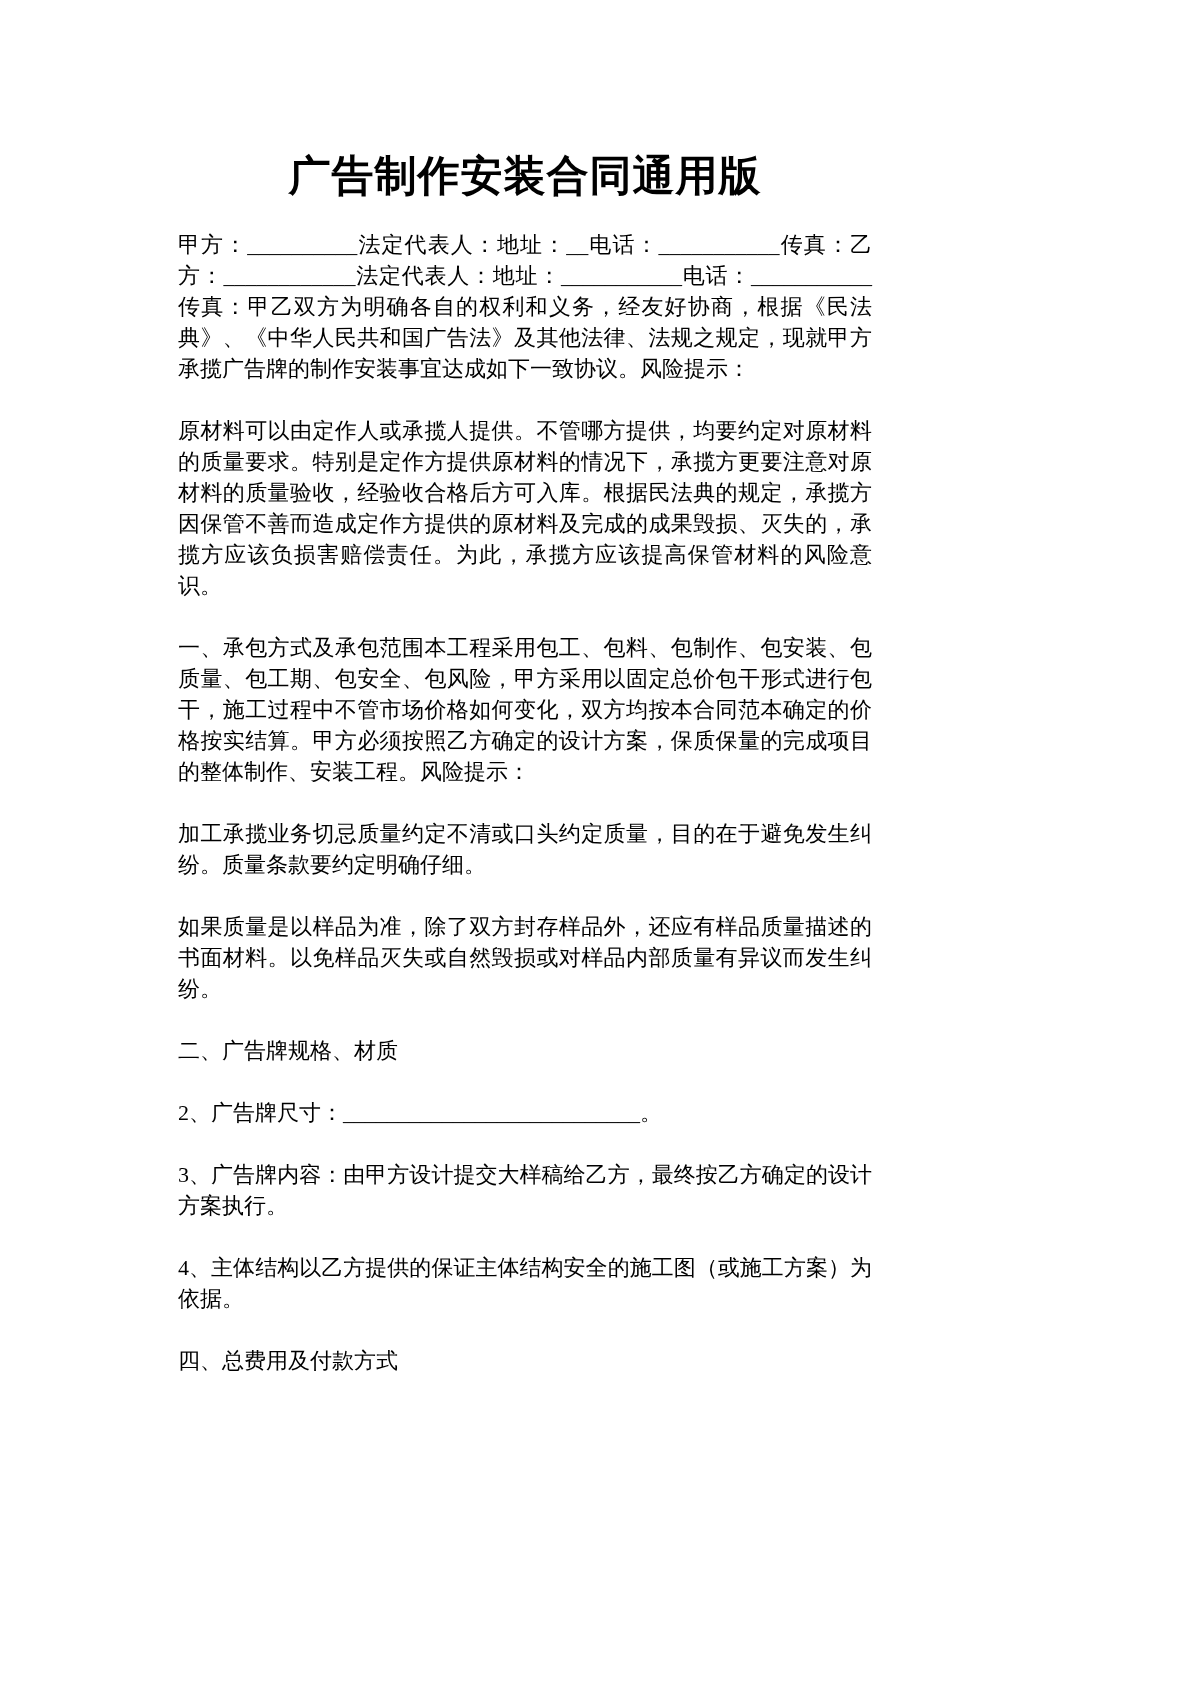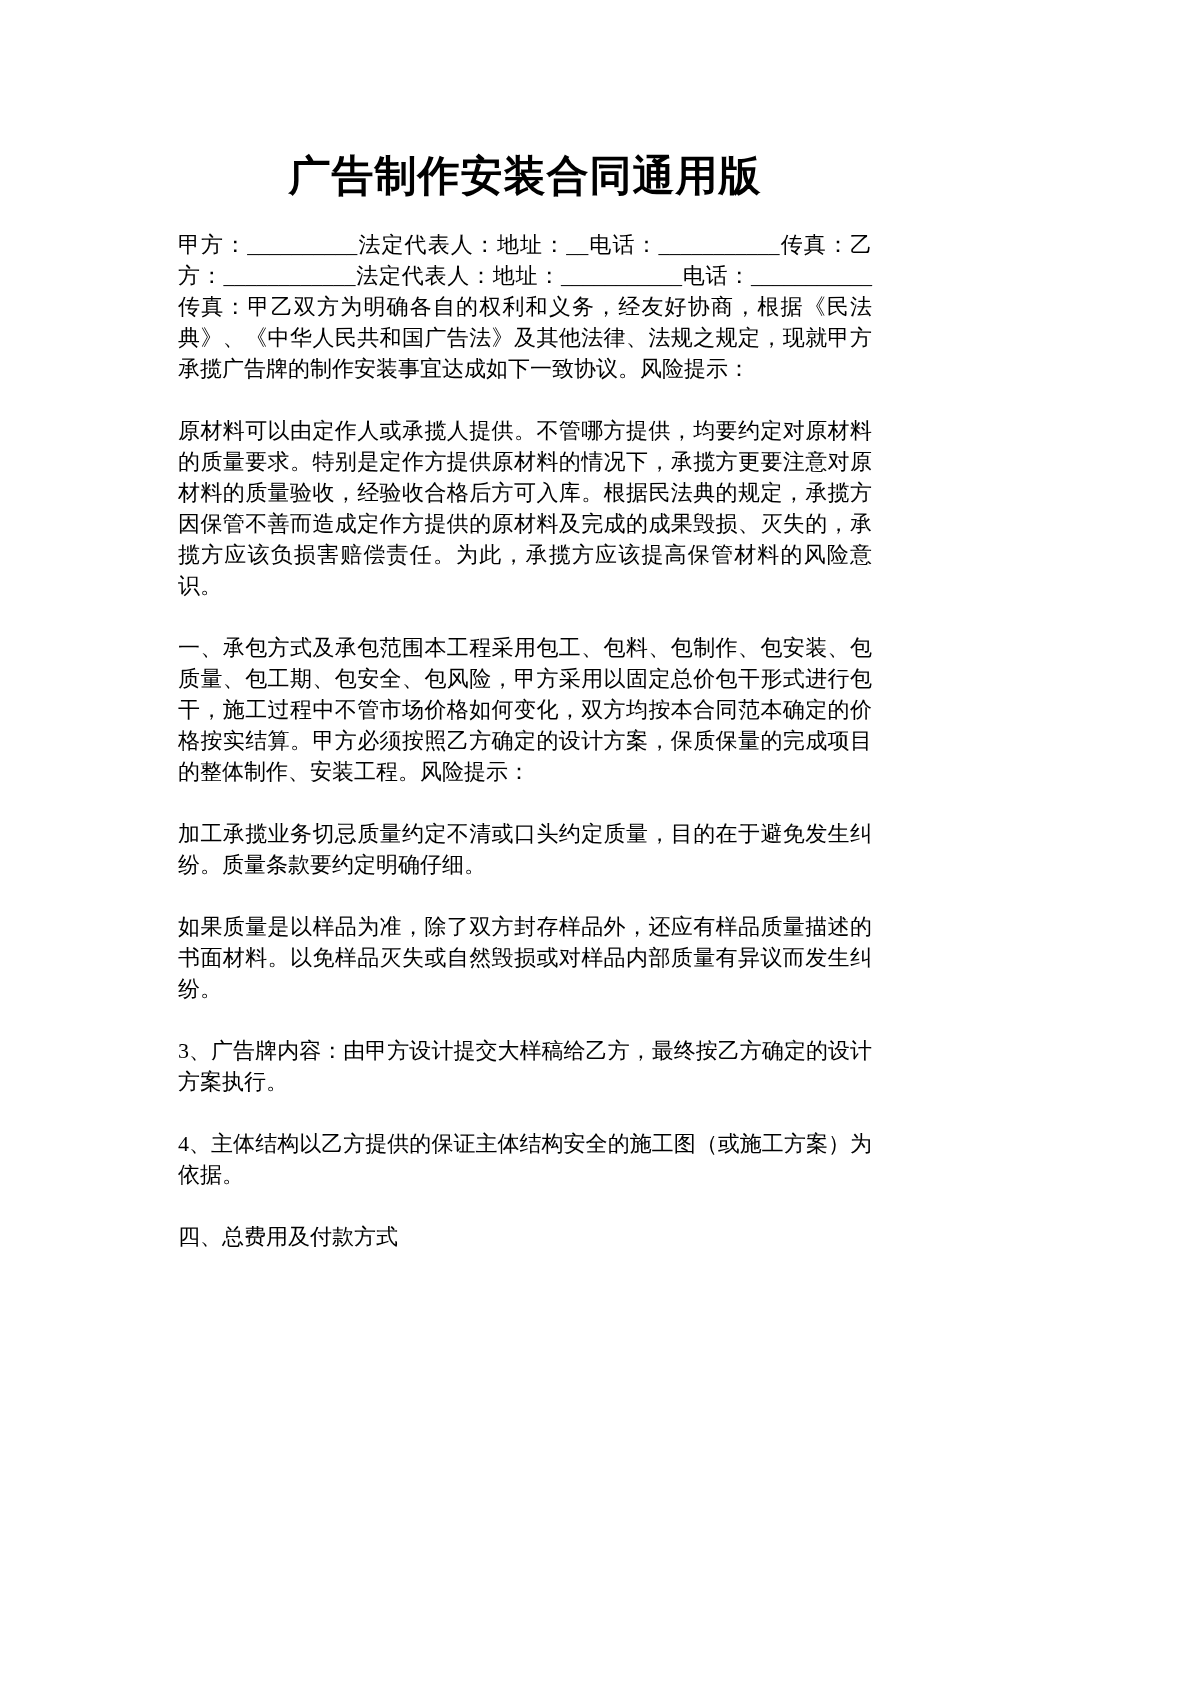--- a/index.html
+++ b/index.html
@@ -42,16 +42,18 @@
 <body>
 
 <div class="page">
   <h1 class="title">广告制作安装合同通用版</h1>
 
   <p class="para">甲方：__________法定代表人：地址：__电话：___________传真：乙方：____________法定代表人：地址：___________电话：___________传真：甲乙双方为明确各自的权利和义务，经友好协商，根据《民法典》、《中华人民共和国广告法》及其他法律、法规之规定，现就甲方承揽广告牌的制作安装事宜达成如下一致协议。风险提示：</p>
   <p class="para">原材料可以由定作人或承揽人提供。不管哪方提供，均要约定对原材料的质量要求。特别是定作方提供原材料的情况下，承揽方更要注意对原材料的质量验收，经验收合格后方可入库。根据民法典的规定，承揽方因保管不善而造成定作方提供的原材料及完成的成果毁损、灭失的，承揽方应该负损害赔偿责任。为此，承揽方应该提高保管材料的风险意识。</p>
   <p class="para">一、承包方式及承包范围本工程采用包工、包料、包制作、包安装、包质量、包工期、包安全、包风险，甲方采用以固定总价包干形式进行包干，施工过程中不管市场价格如何变化，双方均按本合同范本确定的价格按实结算。甲方必须按照乙方确定的设计方案，保质保量的完成项目的整体制作、安装工程。风险提示：</p>
   <p class="para">加工承揽业务切忌质量约定不清或口头约定质量，目的在于避免发生纠纷。质量条款要约定明确仔细。</p>
   <p class="para">如果质量是以样品为准，除了双方封存样品外，还应有样品质量描述的书面材料。以免样品灭失或自然毁损或对样品内部质量有异议而发生纠纷。</p>
+  <p class="para">二、广告牌规格、材质</p>
+  <p class="para">2、广告牌尺寸：___________________________。</p>
   <p class="para">3、广告牌内容：由甲方设计提交大样稿给乙方，最终按乙方确定的设计方案执行。</p>
   <p class="para">4、主体结构以乙方提供的保证主体结构安全的施工图（或施工方案）为依据。</p>
   <p class="para">四、总费用及付款方式</p>
 </div>
 
 </body></html>

